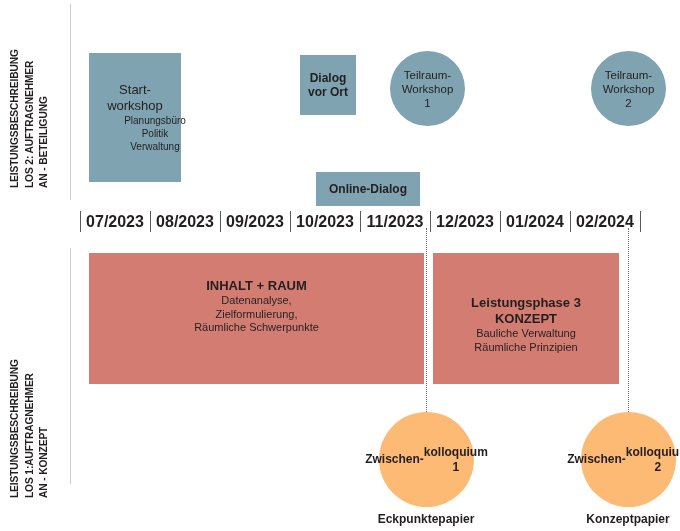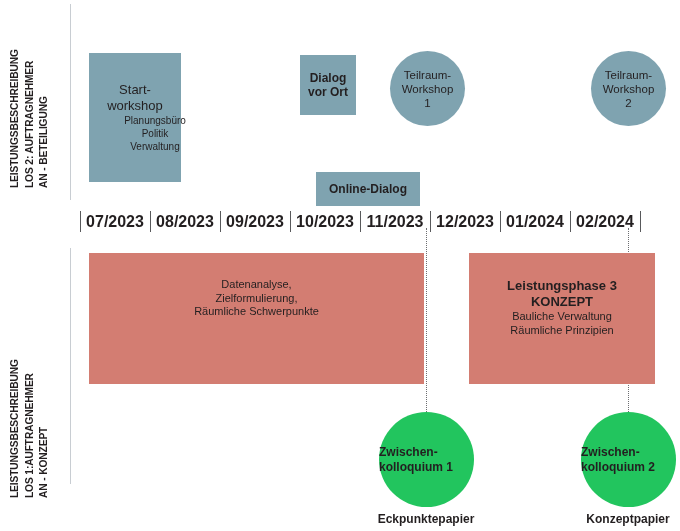--- a/index.html
+++ b/index.html
@@ -68,25 +68,25 @@
     display: flex;
     flex-direction: column;
     align-items: center;
     justify-content: center;
     color: #231f20;
     text-align: center;
     box-sizing: border-box;
   }
   .green-circle {
     position: absolute;
-    background: #22c55e;
+    background: #fdba74;
     border-radius: 50%;
     display: flex;
-    flex-direction: column;
-    align-items: flex-start;
+    flex-direction: row;
+    align-items: center;
     justify-content: center;
     color: #231f20;
     text-align: center;
     box-sizing: border-box;
   }
   .red-box {
     position: absolute;
     background: #d37d72;
     display: flex;
     flex-direction: column;
@@ -209,26 +209,27 @@
       <div class="tl-month" style="left: 280px; width: 70px;">11/2023</div>
       <div class="tl-month" style="left: 350px; width: 70px;">12/2023</div>
       <div class="tl-month" style="left: 420px; width: 70px;">01/2024</div>
       <div class="tl-month" style="left: 490px; width: 70px;">02/2024</div>
     </div>
 
   <div class="dotted-line" style="left:426px; top:228px; height:184px;"></div>
   <div class="dotted-line" style="left:628px; top:228px; height:184px;"></div>
 
   <div class="red-box" style="left:89px; top:253px; width:335px; height:131px; padding-top:25px;">
+    <div class="t-13 t-bold">INHALT + RAUM</div>
     <div class="t-11">Datenanalyse,</div>
     <div class="t-11">Zielformulierung,</div>
     <div class="t-11">Räumliche Schwerpunkte</div>
   </div>
 
-  <div class="red-box" style="left:433px; top:253px; width:186px; height:131px; padding-top:25px;margin-left:36px;">
+  <div class="red-box" style="left:433px; top:253px; width:186px; height:131px; padding-top:42px;">
     <div class="t-13 t-bold">Leistungsphase 3</div>
     <div class="t-13 t-bold">KONZEPT</div>
     <div class="t-11">Bauliche Verwaltung</div>
     <div class="t-11">Räumliche Prinzipien</div>
   </div>
 
   <div class="green-circle" style="left:379px; top:412px; width:95px; height:95px;">
     <div class="t-12 t-bold">Zwischen-</div>
     <div class="t-12 t-bold">kolloquium 1</div>
   </div>

